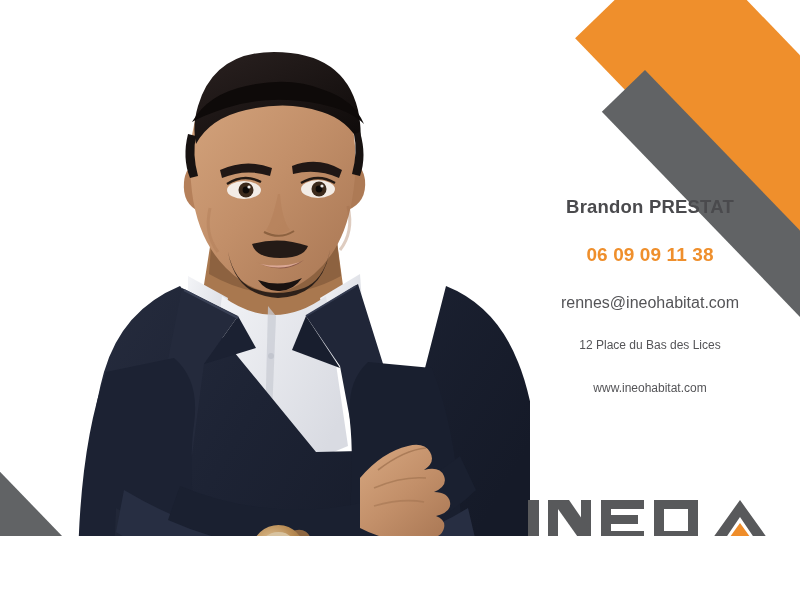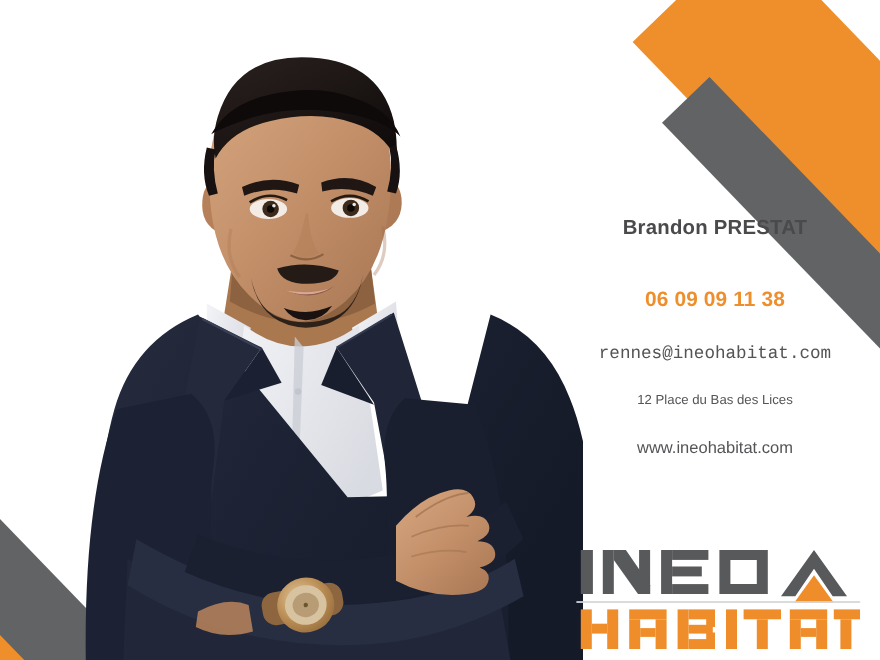--- a/index.html
+++ b/index.html
@@ -3,21 +3,21 @@
 <meta charset="utf-8">
 <style>
   html,body{margin:0;padding:0;}
   body{
     font-family:"Liberation Sans", sans-serif;
     background:#ffffff;
   }
   #card{
     position:relative;
     width:800px;
-    height:600px;
+    height:536px;
     overflow:hidden;
     background:#ffffff;
   }
 
   
   .band{position:absolute;pointer-events:none;}
 
   
   .band-grey-left{
     width:1100px;height:118px;
@@ -66,41 +66,40 @@
     width:300px;
     text-align:center;
   }
   .c-name{
     font-size:18.5px;
     font-weight:bold;
     color:#4a4a4d;
     letter-spacing:.2px;
   }
   .c-phone{
-    margin-top:44px;
+    margin-top:26px;
     font-size:19px;
     font-weight:bold;
     color:#ef8f2c;
     letter-spacing:.1px;
   }
   .c-email{
     margin-top:28px;
     font-size:16px;
     color:#545457;
-    font-family:Liberation Mono, monospace;
   }
   .c-addr{
     margin-top:26px;
     font-size:12px;
     color:#545457;
     line-height:1.32;
   }
   .c-web{
     margin-top:27px;
-    font-size:15px;
+    font-size:12px;
     color:#545457;
   }
 
   
   #logo{
     position:absolute;
     left:524px;top:492px;
     width:258px;height:100px;
   }
   #logo svg{display:block;width:100%;height:100%;}

